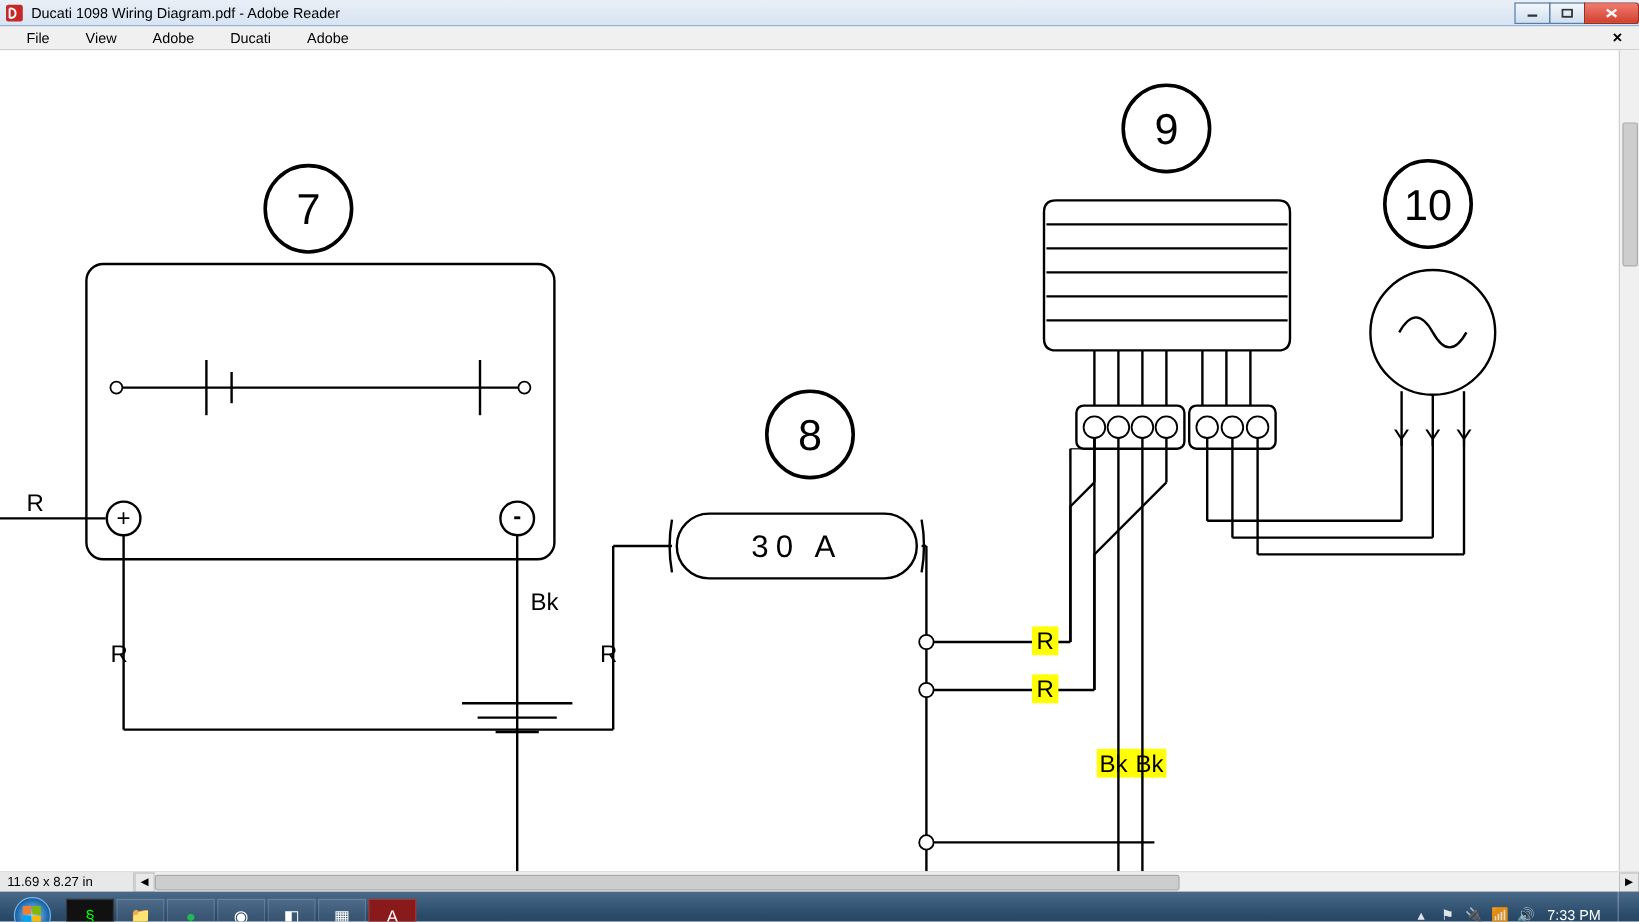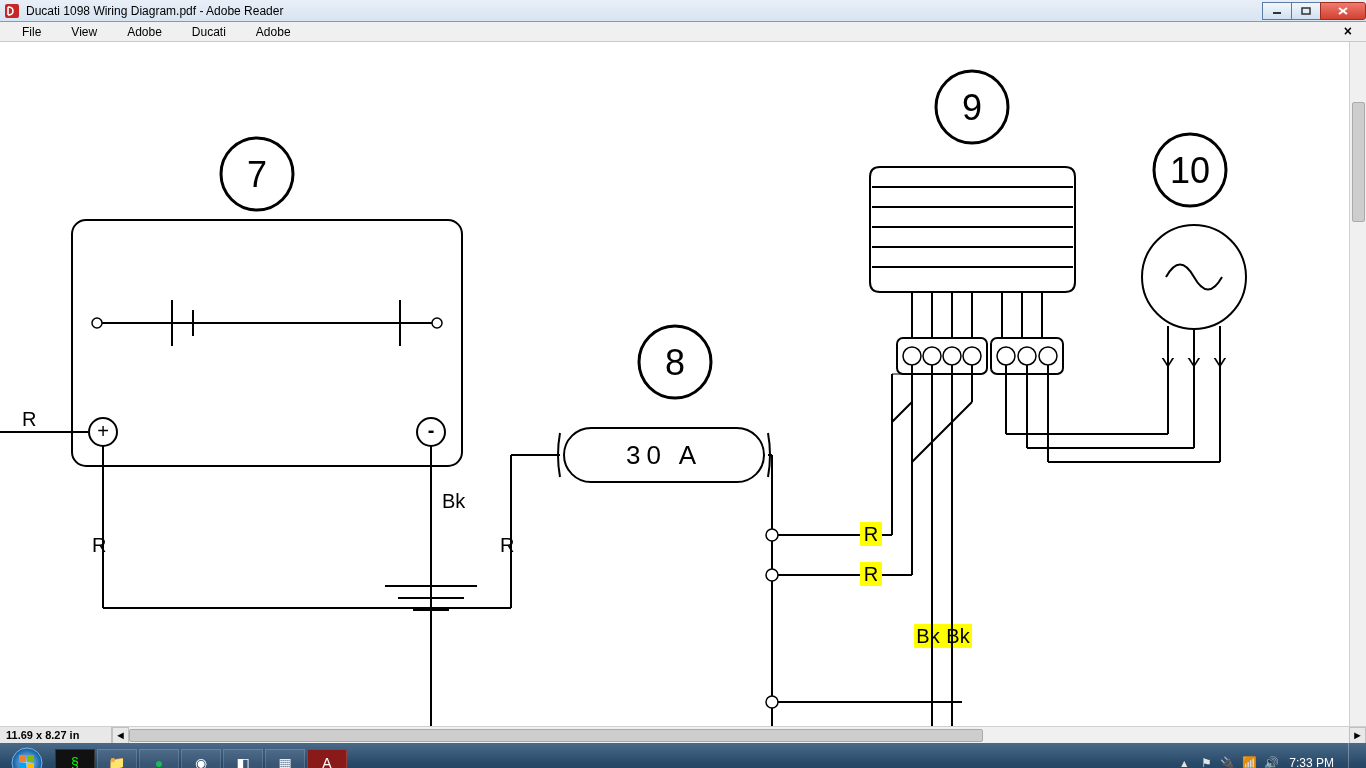--- a/index.html
+++ b/index.html
@@ -11,21 +11,21 @@
   .winbtn { width: 30px; height: 18px; border: 1px solid #5a7ca6; margin-left: -1px; display:flex; align-items:center; justify-content:center; font-size:10px; background: linear-gradient(#f3f7fb,#cfe0f0); }
   .winbtn.min { border-radius: 0; }
   .winbtn.close { background: linear-gradient(#f07a6f,#d1412f); color:#fff; border-color:#9d2d1f; width:46px; border-top-right-radius:3px; border-bottom-right-radius:3px;}
   .menubar { height: 20px; background: #f0f0f0; border-bottom: 1px solid #c8c8c8; display:flex; align-items:center; font-size:12px; position:relative;}
   .menubar span { padding: 0 8px; cursor: default; margin-left: 14px; }
   .menubar .xbtn { position:absolute; right:6px; top:1px; font-weight:bold; font-size:14px;}
   .content { position:relative; height: 684px; background:#fff; }
   .vscroll { position:absolute; right:0; top:0; width:17px; height:100%; background:#f0f0f0; border-left:1px solid #d0d0d0;}
   .vscroll .thumb { position:absolute; top:60px; left:2px; width:13px; height:120px; background:#cdcdcd; border:1px solid #aaa; border-radius:2px;}
   .hscroll-row { height:17px; background:#f0f0f0; border-top:1px solid #d0d0d0; display:flex; align-items:center; font-size:11px;}
-  .hscroll-row .pginfo { width:112px; padding-left:6px; border-right:1px solid #c0c0c0; height:100%; display:flex; align-items:center; background:#e8e8e8;font-weight:bold;}
+  .hscroll-row .pginfo { width:112px; padding-left:6px; border-right:1px solid #c0c0c0; height:100%; display:flex; align-items:center; background:#e8e8e8;}
   .hscroll-row .harrow { width:17px; height:17px; border:1px solid #c0c0c0; display:flex; align-items:center; justify-content:center; background:#e8e8e8;}
   .hscroll-row .htrack { flex:1; position:relative; background:#f0f0f0; height:17px;}
   .hscroll-row .htrack .hthumb { position:absolute; left:0; width:70%; height:13px; top:2px; background:#cdcdcd; border:1px solid #aaa; border-radius:2px;}
   .taskbar { height: 40px; background: linear-gradient(#4a6a8a 0%, #2a4a6a 50%, #1a3a5a 100%); display:flex; align-items:center; color:#fff; font-size:12px; position:relative;}
   .startbtn { width:54px; height:40px; display:flex; align-items:center; justify-content:center;}
   .taskicon { width:40px; height:28px; margin:0 1px; background: rgba(255,255,255,0.08); border:1px solid rgba(255,255,255,0.15); display:flex; align-items:center; justify-content:center; font-size:14px;}
   .tray { position:absolute; right:0; display:flex; align-items:center; height:100%; padding-right:6px;}
   .tray .ticon { width:18px; height:18px; margin:0 2px; opacity:.85; display:flex; align-items:center; justify-content:center;}
   .tray .clock { margin:0 10px 0 6px; font-size:12px;}
   .tray .showdesk { width:12px; height:40px; border-left:1px solid rgba(255,255,255,.3); margin-left:4px;}

